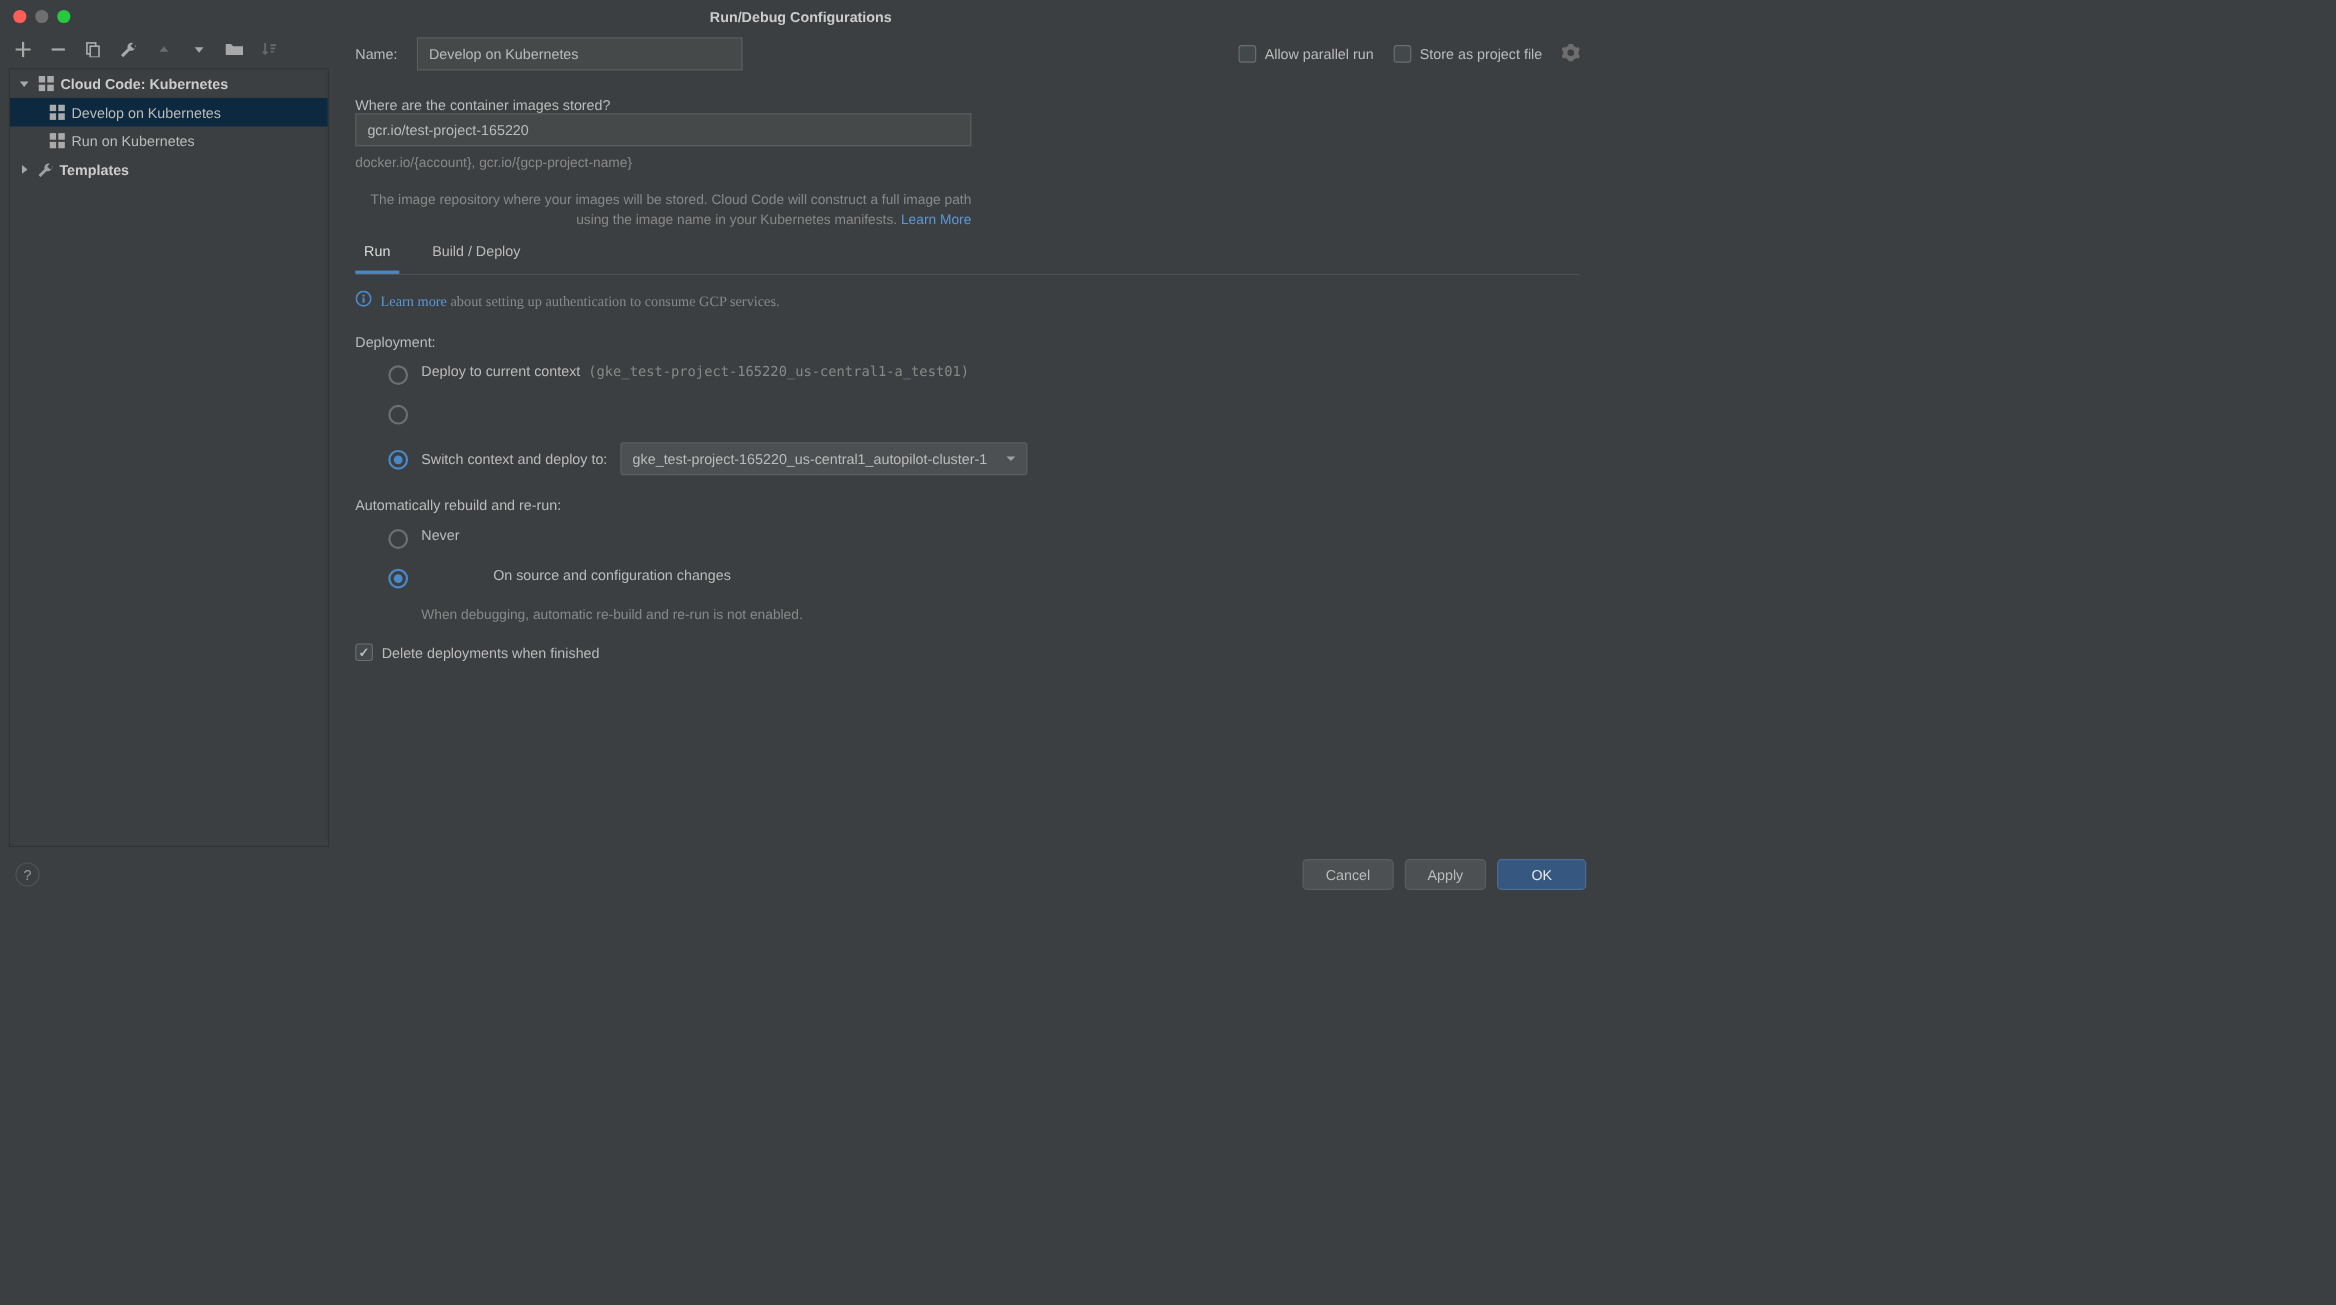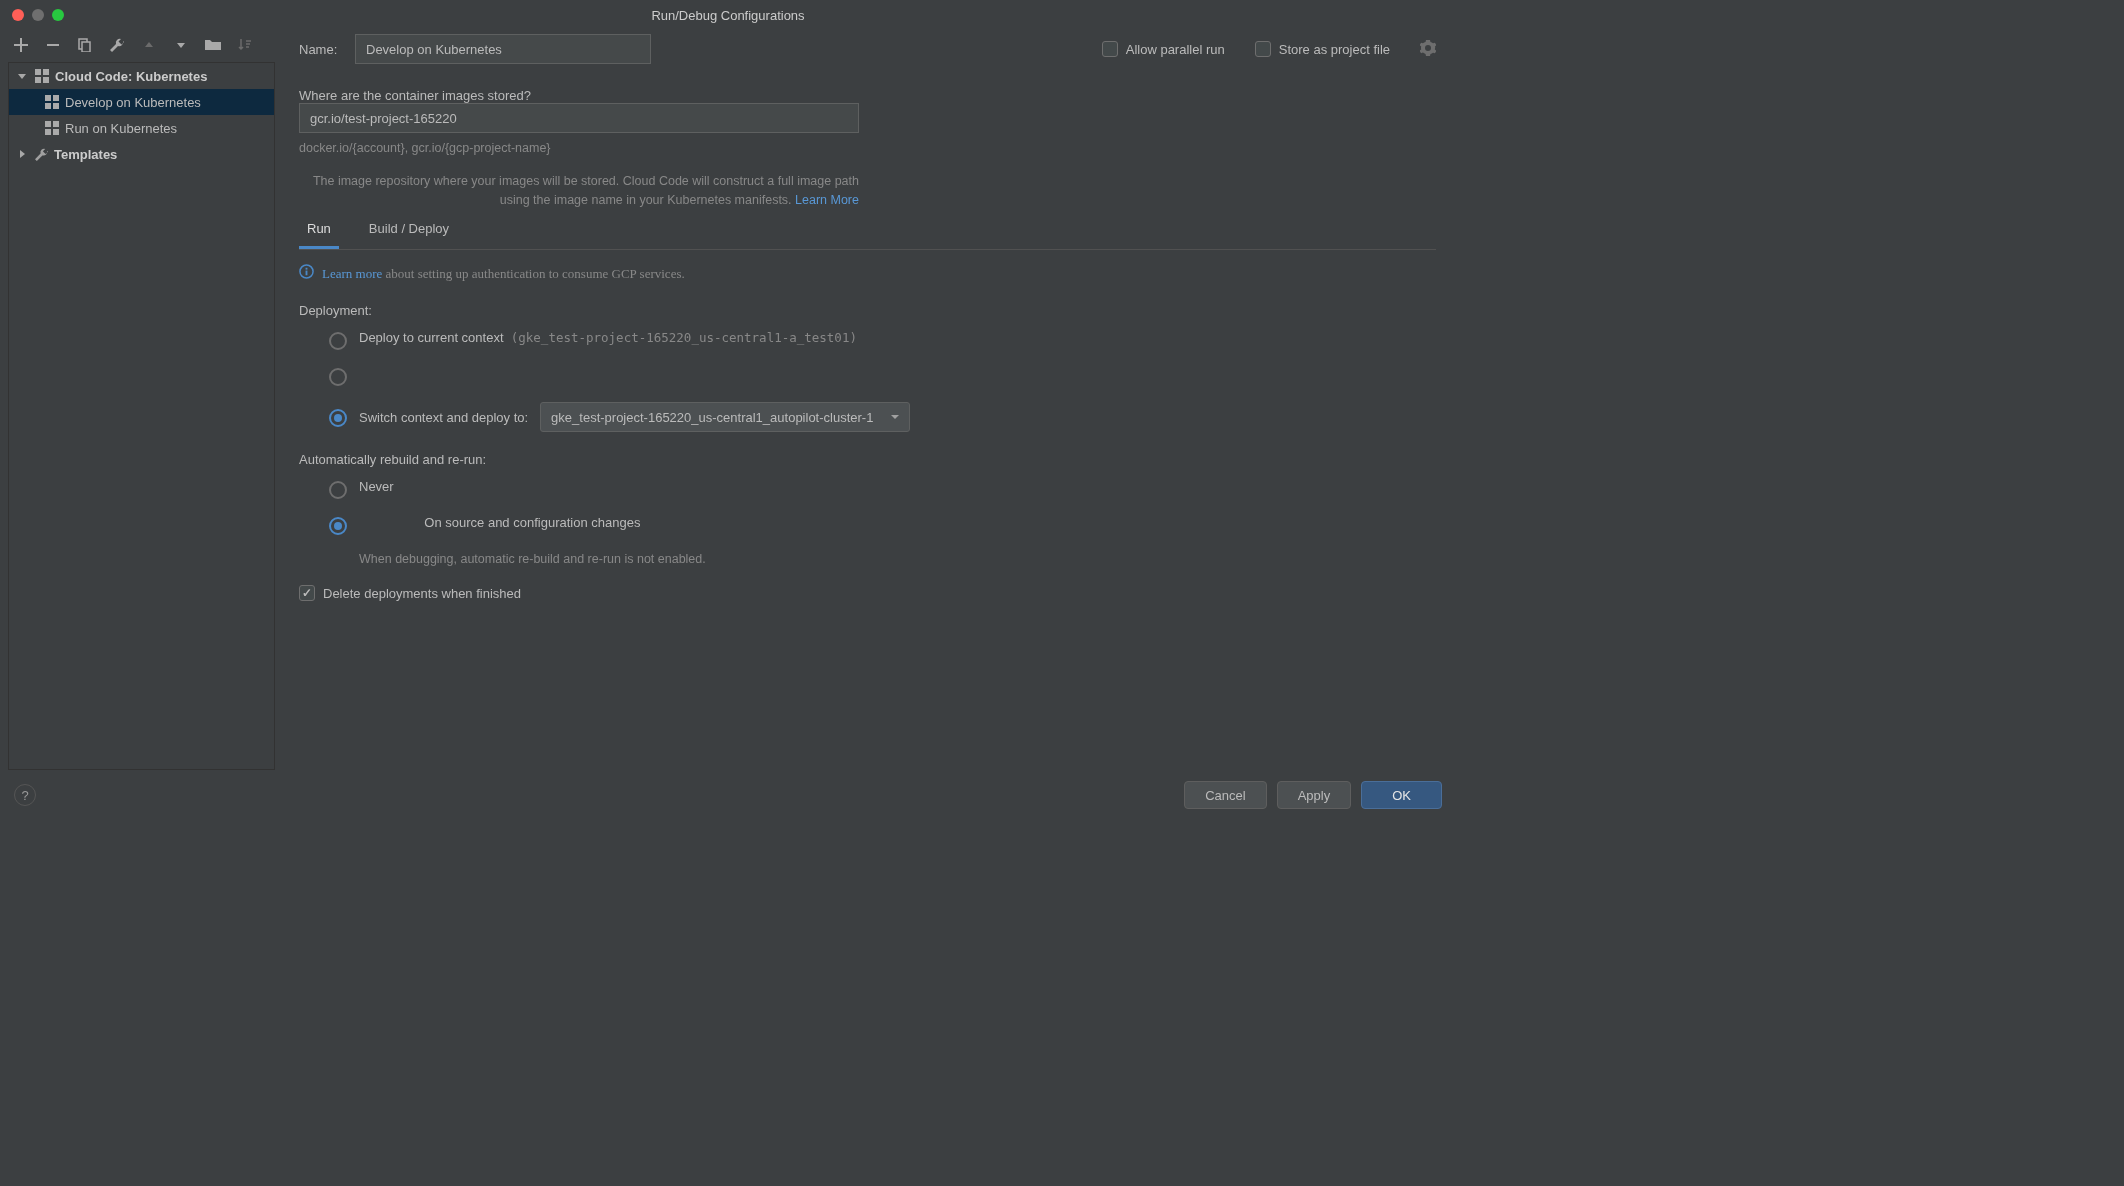--- a/index.html
+++ b/index.html
@@ -30,31 +30,31 @@
       width: 12px;
       height: 12px;
       border-radius: 50%;
     }
     .tl-red { background: #ff5f57; }
     .tl-amber { background: #6f6f6f; }
     .tl-green { background: #28c940; }
     .titlebar-title {
       flex: 1;
       text-align: center;
-      font-weight: 400;
+      font-weight: 700;
       font-size: 13px;
       color: #cccccc;
     }
     .content {
       display: flex;
       height: calc(100% - 30px - 50px);
       padding: 0 8px;
     }
     .sidebar-panel {
-      width: 267px;
+      width: 291px;
       display: flex;
       flex-direction: column;
     }
     .toolbar {
       display: flex;
       align-items: center;
       gap: 14px;
       height: 30px;
       padding: 0 4px;
     }
@@ -118,21 +118,21 @@
       height: 30px;
       padding: 0 10px;
       font-size: 13px;
       outline: none;
     }
     .name-input { width: 296px; }
     .image-input { width: 420px; }
     .top-right-opts {
       display: flex;
       align-items: center;
-      gap: 30px;
+      gap: 18px;
       margin-left: auto;
     }
     .checkbox-wrap {
       display: flex;
       align-items: center;
       gap: 8px;
       cursor: pointer;
     }
     .cbox {
       width: 16px;

